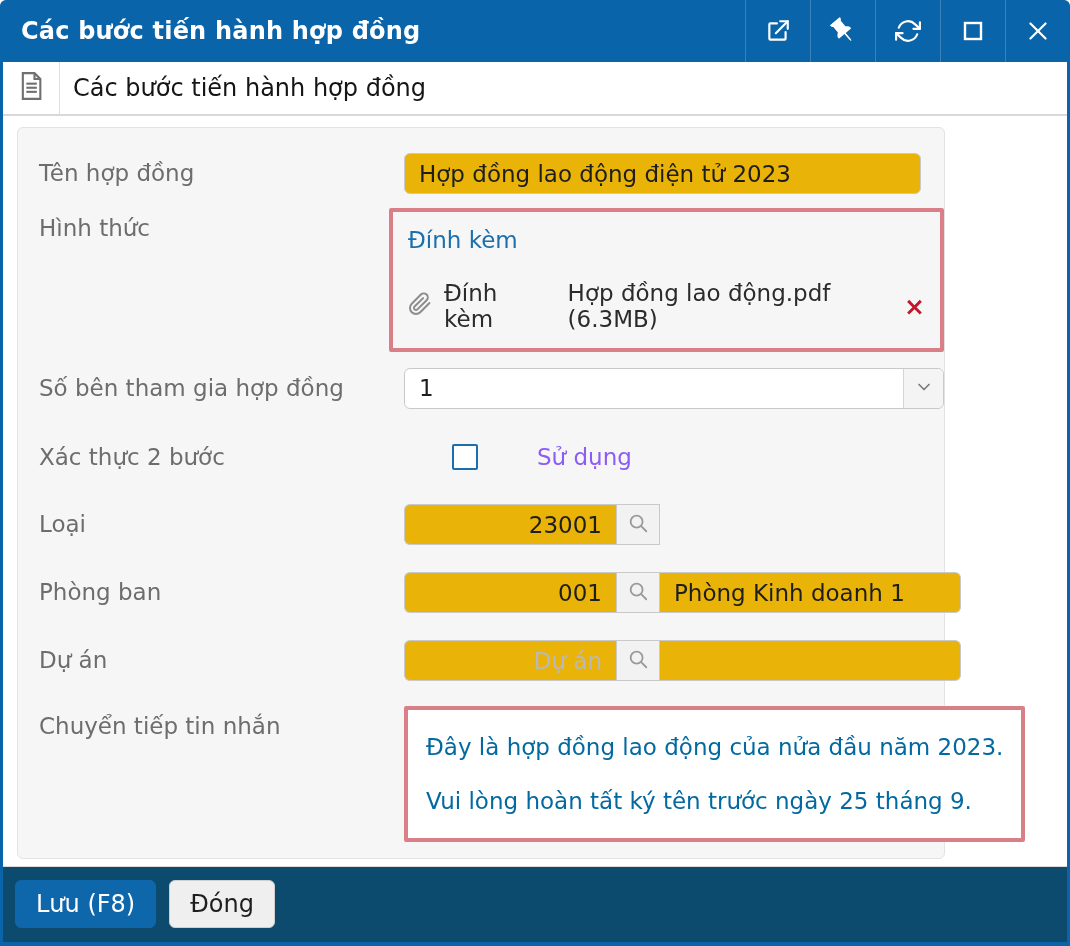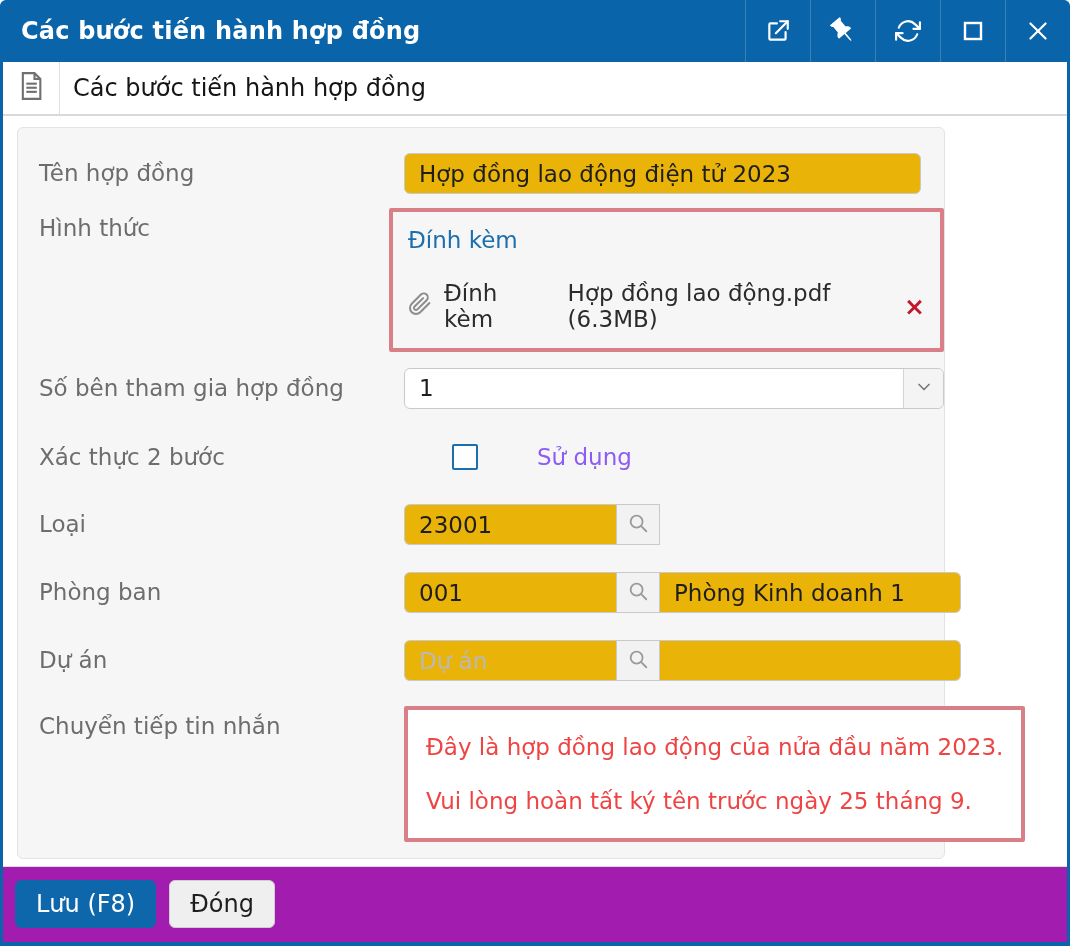--- a/index.html
+++ b/index.html
@@ -118,42 +118,42 @@
   .cbx-row { display:flex; align-items:center; height:28px;gap:48px; }
   .cbx-row .label { line-height:28px; }
   .checkbox {
     width:26px; height:26px; border:2px solid #1b6fae; background:#fff;
     border-radius:2px; cursor:pointer; flex:0 0 26px;
   }
   .cbx-label { font-size:23px; color:#8b5cf6; margin-left:11px; }
   
   .lookup { display:flex; align-items:stretch; }
   .lookup .code {
-    width: 212px; border-radius: 6px 0 0 6px; border-right: 0;
+    width: 212px; border-radius: 6px 0 0 6px; border-right: 0; text-align: right;
   }
   .lookup .search-btn {
     width: 44px; background:#f2f2f2; border:1px solid #c9c9c9;
     display:flex; align-items:center; justify-content:center; cursor:pointer;
     padding:0;
   }
   .lookup .name {
     width: 301px; border-left: 0; border-radius: 0 6px 6px 0;
   }
   
   .msg-box {
     width: 640px; background:#fff; padding: 10px 18px; cursor:text;
   }
-  .msg-box p { font-size: 23px; line-height: 54px; color:#ef4444; white-space:nowrap; }
+  .msg-box p { font-size: 23px; line-height: 54px; color:#0369a1; white-space:nowrap; }
   
   .footer {
     flex: 0 0 auto; margin-top: 7px;
     border-top: 1px solid #dcdcdc;
     padding: 13px 0 14px 12px;
     display:flex; gap: 13px; align-items:center;
-    background:#a21caf;
+    background:#0c4a6e;
   }
   .btn {
     font-family:inherit; font-size: 24px; height: 48px;
     border-radius: 6px; padding: 0 20px; cursor:pointer;
   }
   .btn-primary { background:#0f67ab; color:#fff; border:1px solid #0f67ab; }
   .btn-secondary { background:#efefef; color:#1e1e1e; border:1px solid #cfcfcf; }
 </style>
 </head>
 <body>

